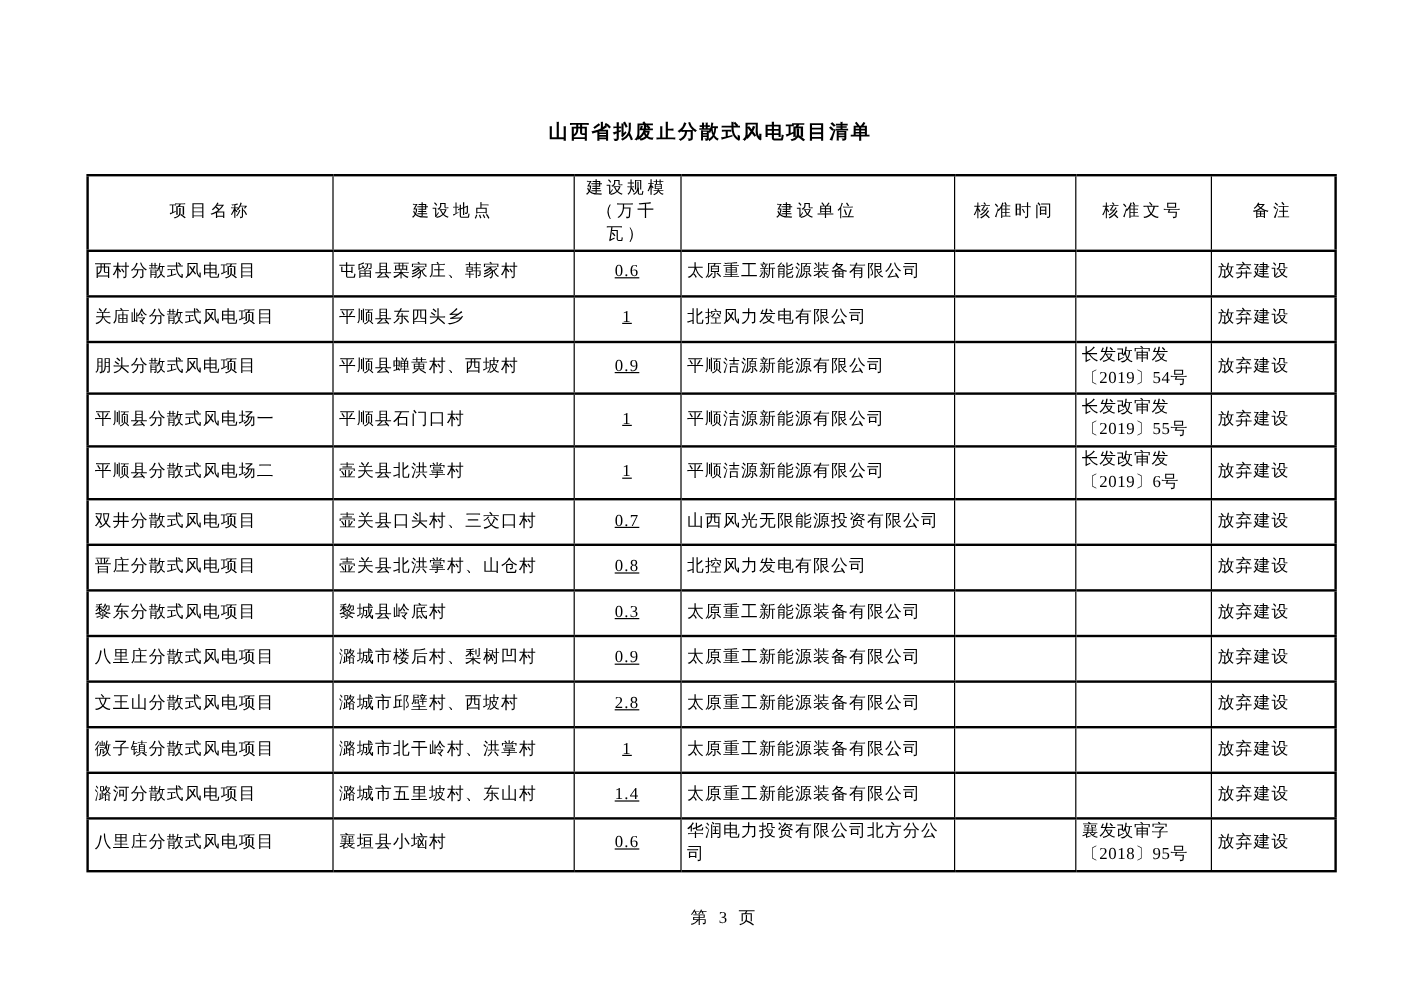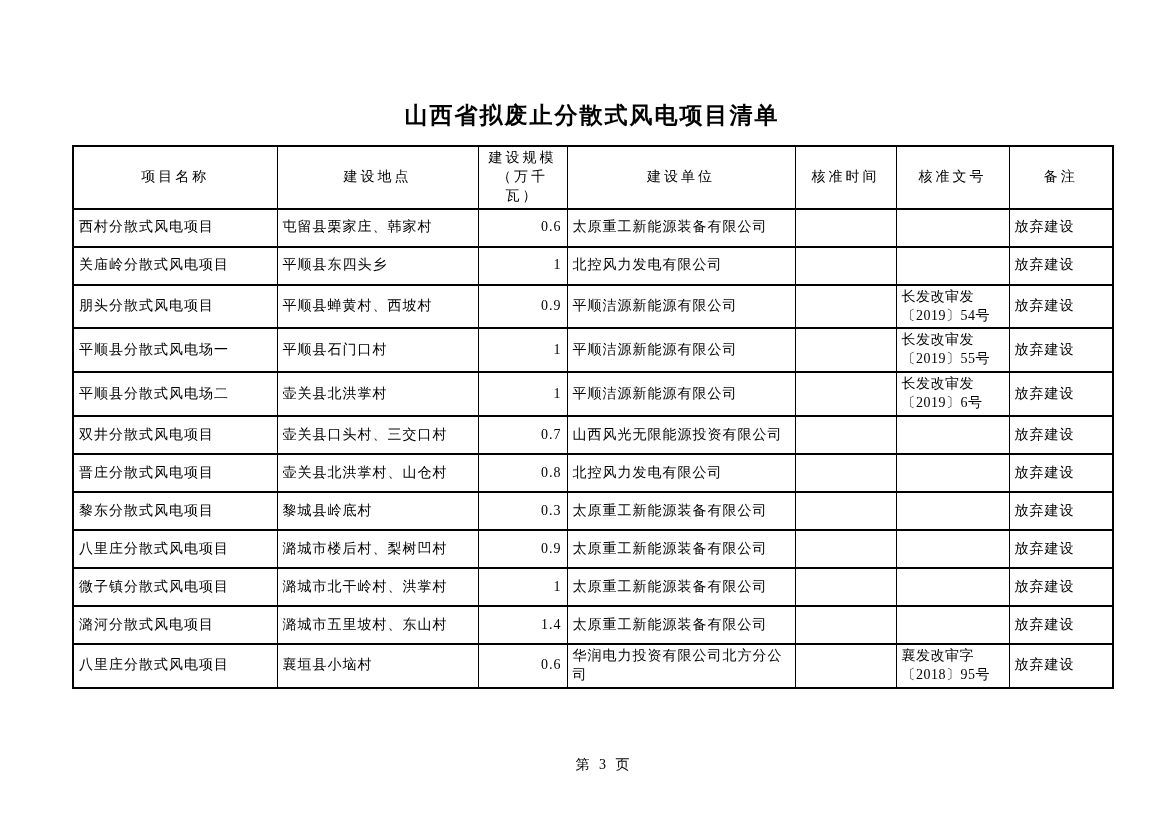--- a/index.html
+++ b/index.html
@@ -17,21 +17,21 @@
     height: 827px;
     background: #ffffff;
     overflow: hidden;
   }
   .doc-title {
     position: absolute;
     top: 100px;
     left: 72px;
     width: 1040px;
     text-align: center;
-    font-size: 23px;
+    font-size: 16px;
     font-weight: bold;
     letter-spacing: 2px;
   }
   table.projects {
     position: absolute;
     top: 145px;
     left: 72px;
     width: 1040px;
     border-collapse: collapse;
     table-layout: fixed;
@@ -55,22 +55,23 @@
   table.projects th {
     text-align: center;
     letter-spacing: 3px;
     white-space: pre-line;
   }
   td.col-name, td.col-location, td.col-unit, td.col-remark {
     text-align: left;
     letter-spacing: 1px;
   }
   td.col-scale {
-    text-align: right;
+    text-align: center;
     letter-spacing: 1px;
+    text-decoration: underline;
   }
   td.col-time { text-align: center; }
   td.col-doc {
     text-align: left;
     letter-spacing: 0.5px;
     white-space: pre-line;
   }
   .page-footer {
     position: absolute;
     top: 756px;
@@ -197,20 +198,29 @@
         <tr>
           <td class="col-name">八里庄分散式风电项目</td>
           <td class="col-location">潞城市楼后村、梨树凹村</td>
           <td class="col-scale">0.9</td>
           <td class="col-unit">太原重工新能源装备有限公司</td>
           <td class="col-time"></td>
           <td class="col-doc"></td>
           <td class="col-remark">放弃建设</td>
         </tr>
         <tr>
+          <td class="col-name">文王山分散式风电项目</td>
+          <td class="col-location">潞城市邱壁村、西坡村</td>
+          <td class="col-scale">2.8</td>
+          <td class="col-unit">太原重工新能源装备有限公司</td>
+          <td class="col-time"></td>
+          <td class="col-doc"></td>
+          <td class="col-remark">放弃建设</td>
+        </tr>
+        <tr>
           <td class="col-name">微子镇分散式风电项目</td>
           <td class="col-location">潞城市北干岭村、洪掌村</td>
           <td class="col-scale">1</td>
           <td class="col-unit">太原重工新能源装备有限公司</td>
           <td class="col-time"></td>
           <td class="col-doc"></td>
           <td class="col-remark">放弃建设</td>
         </tr>
         <tr>
           <td class="col-name">潞河分散式风电项目</td>

